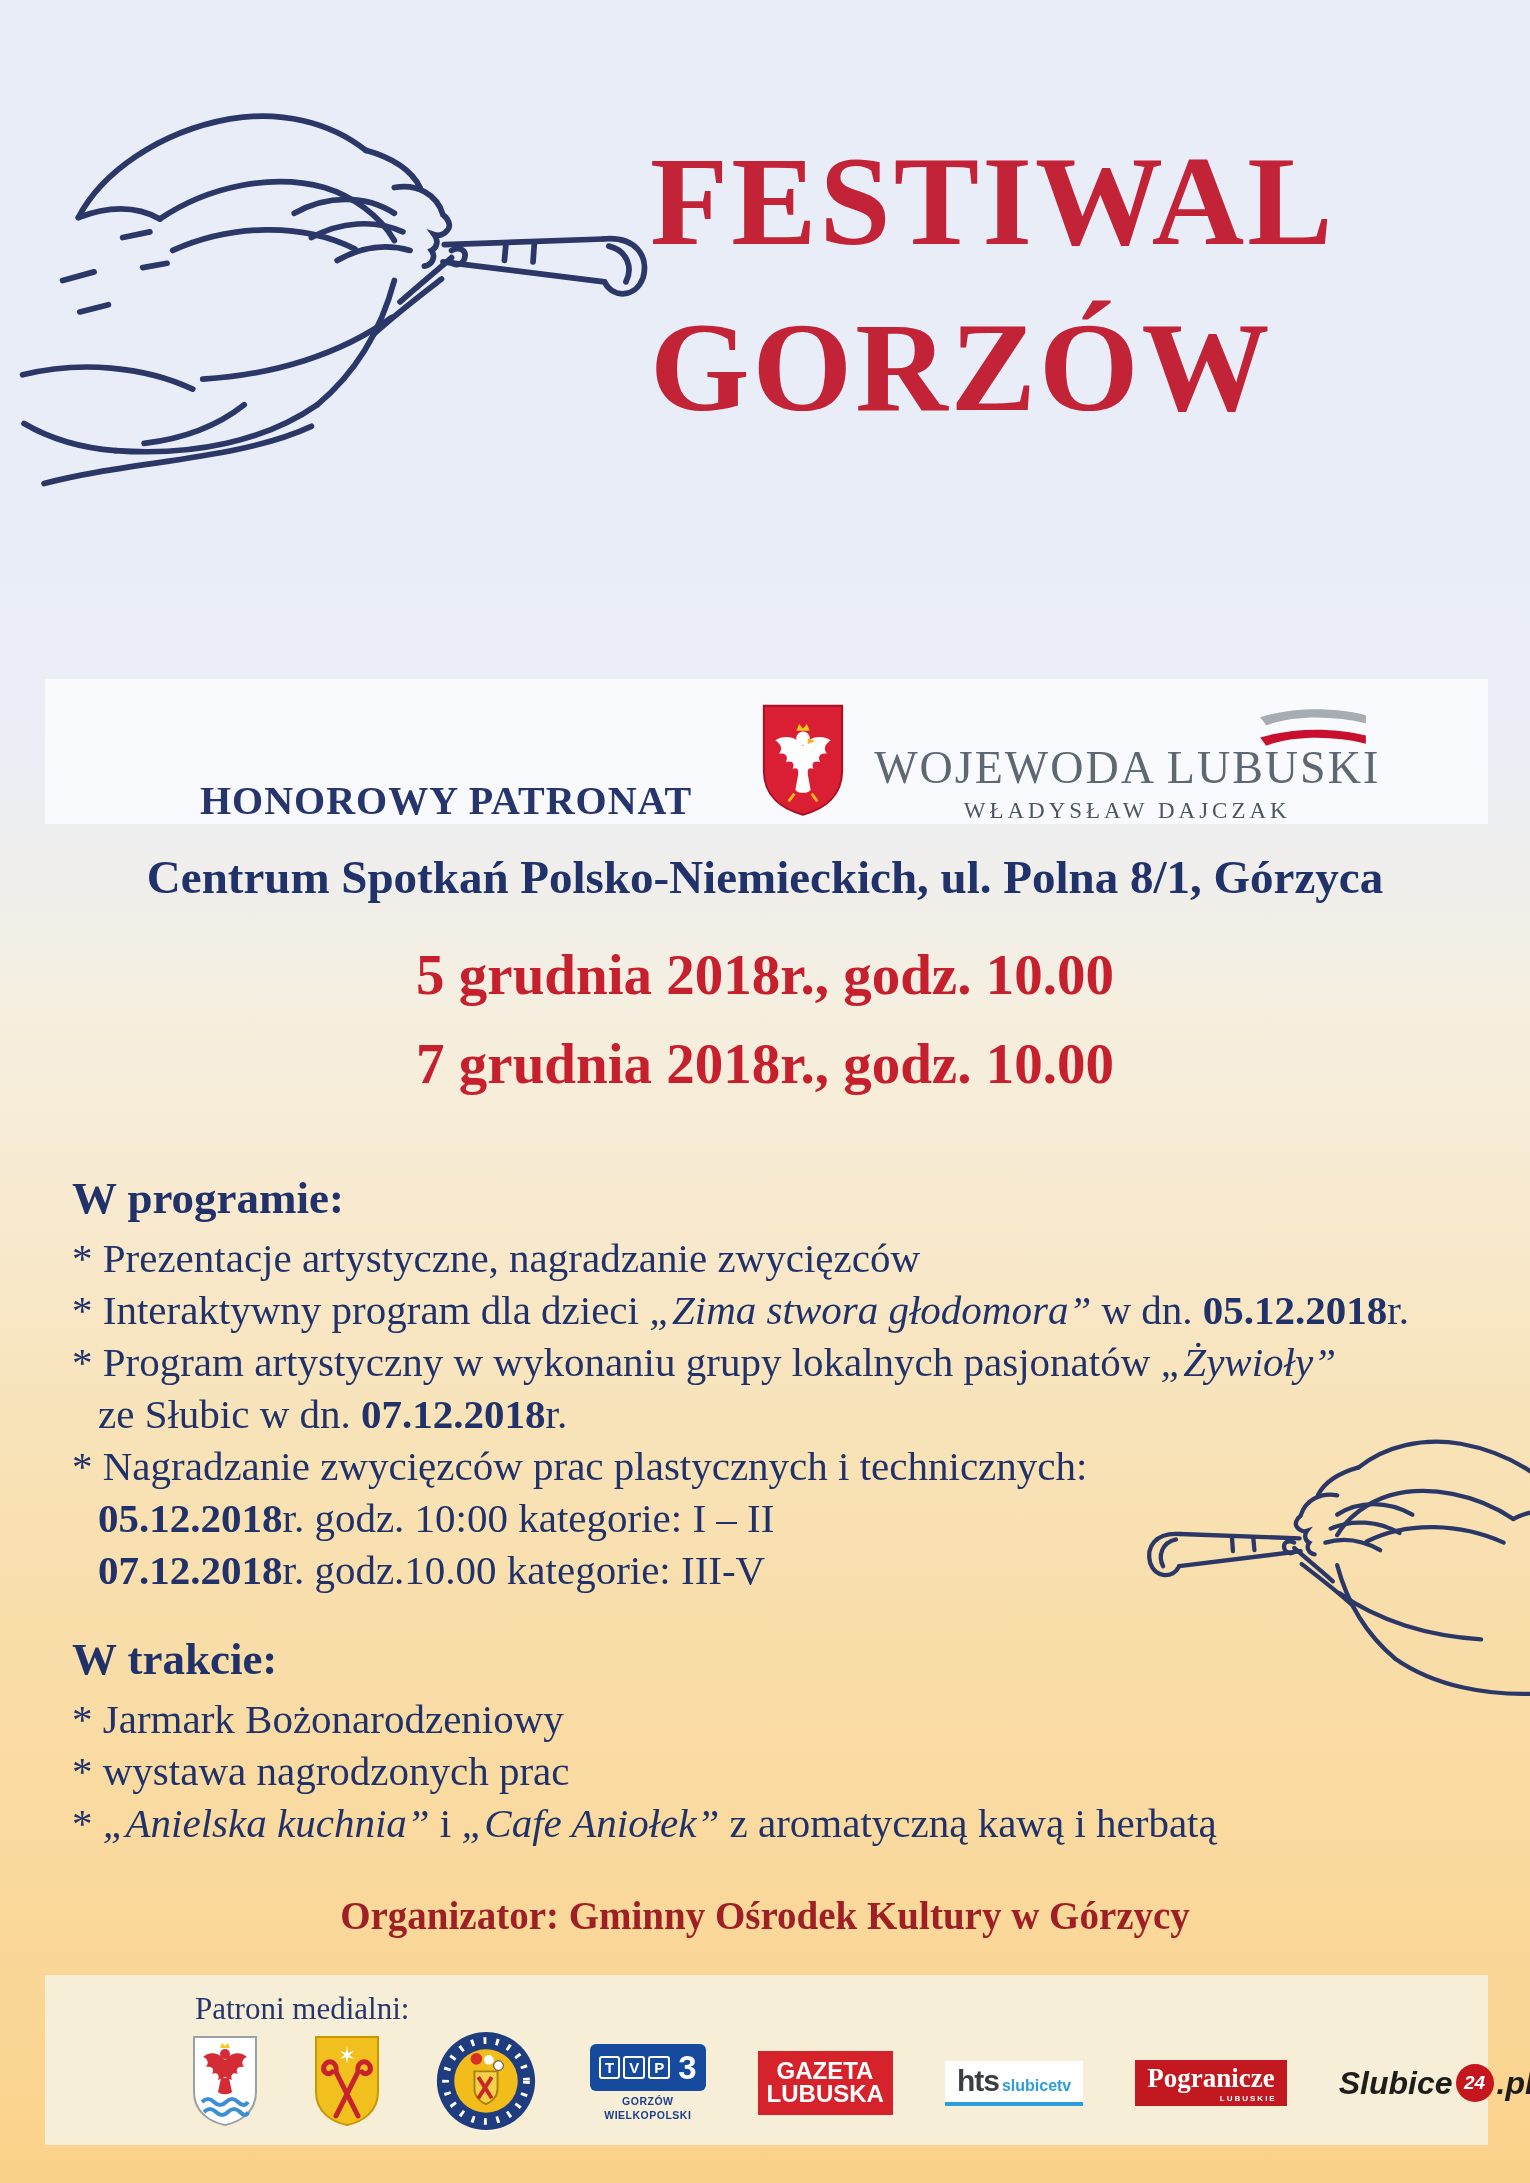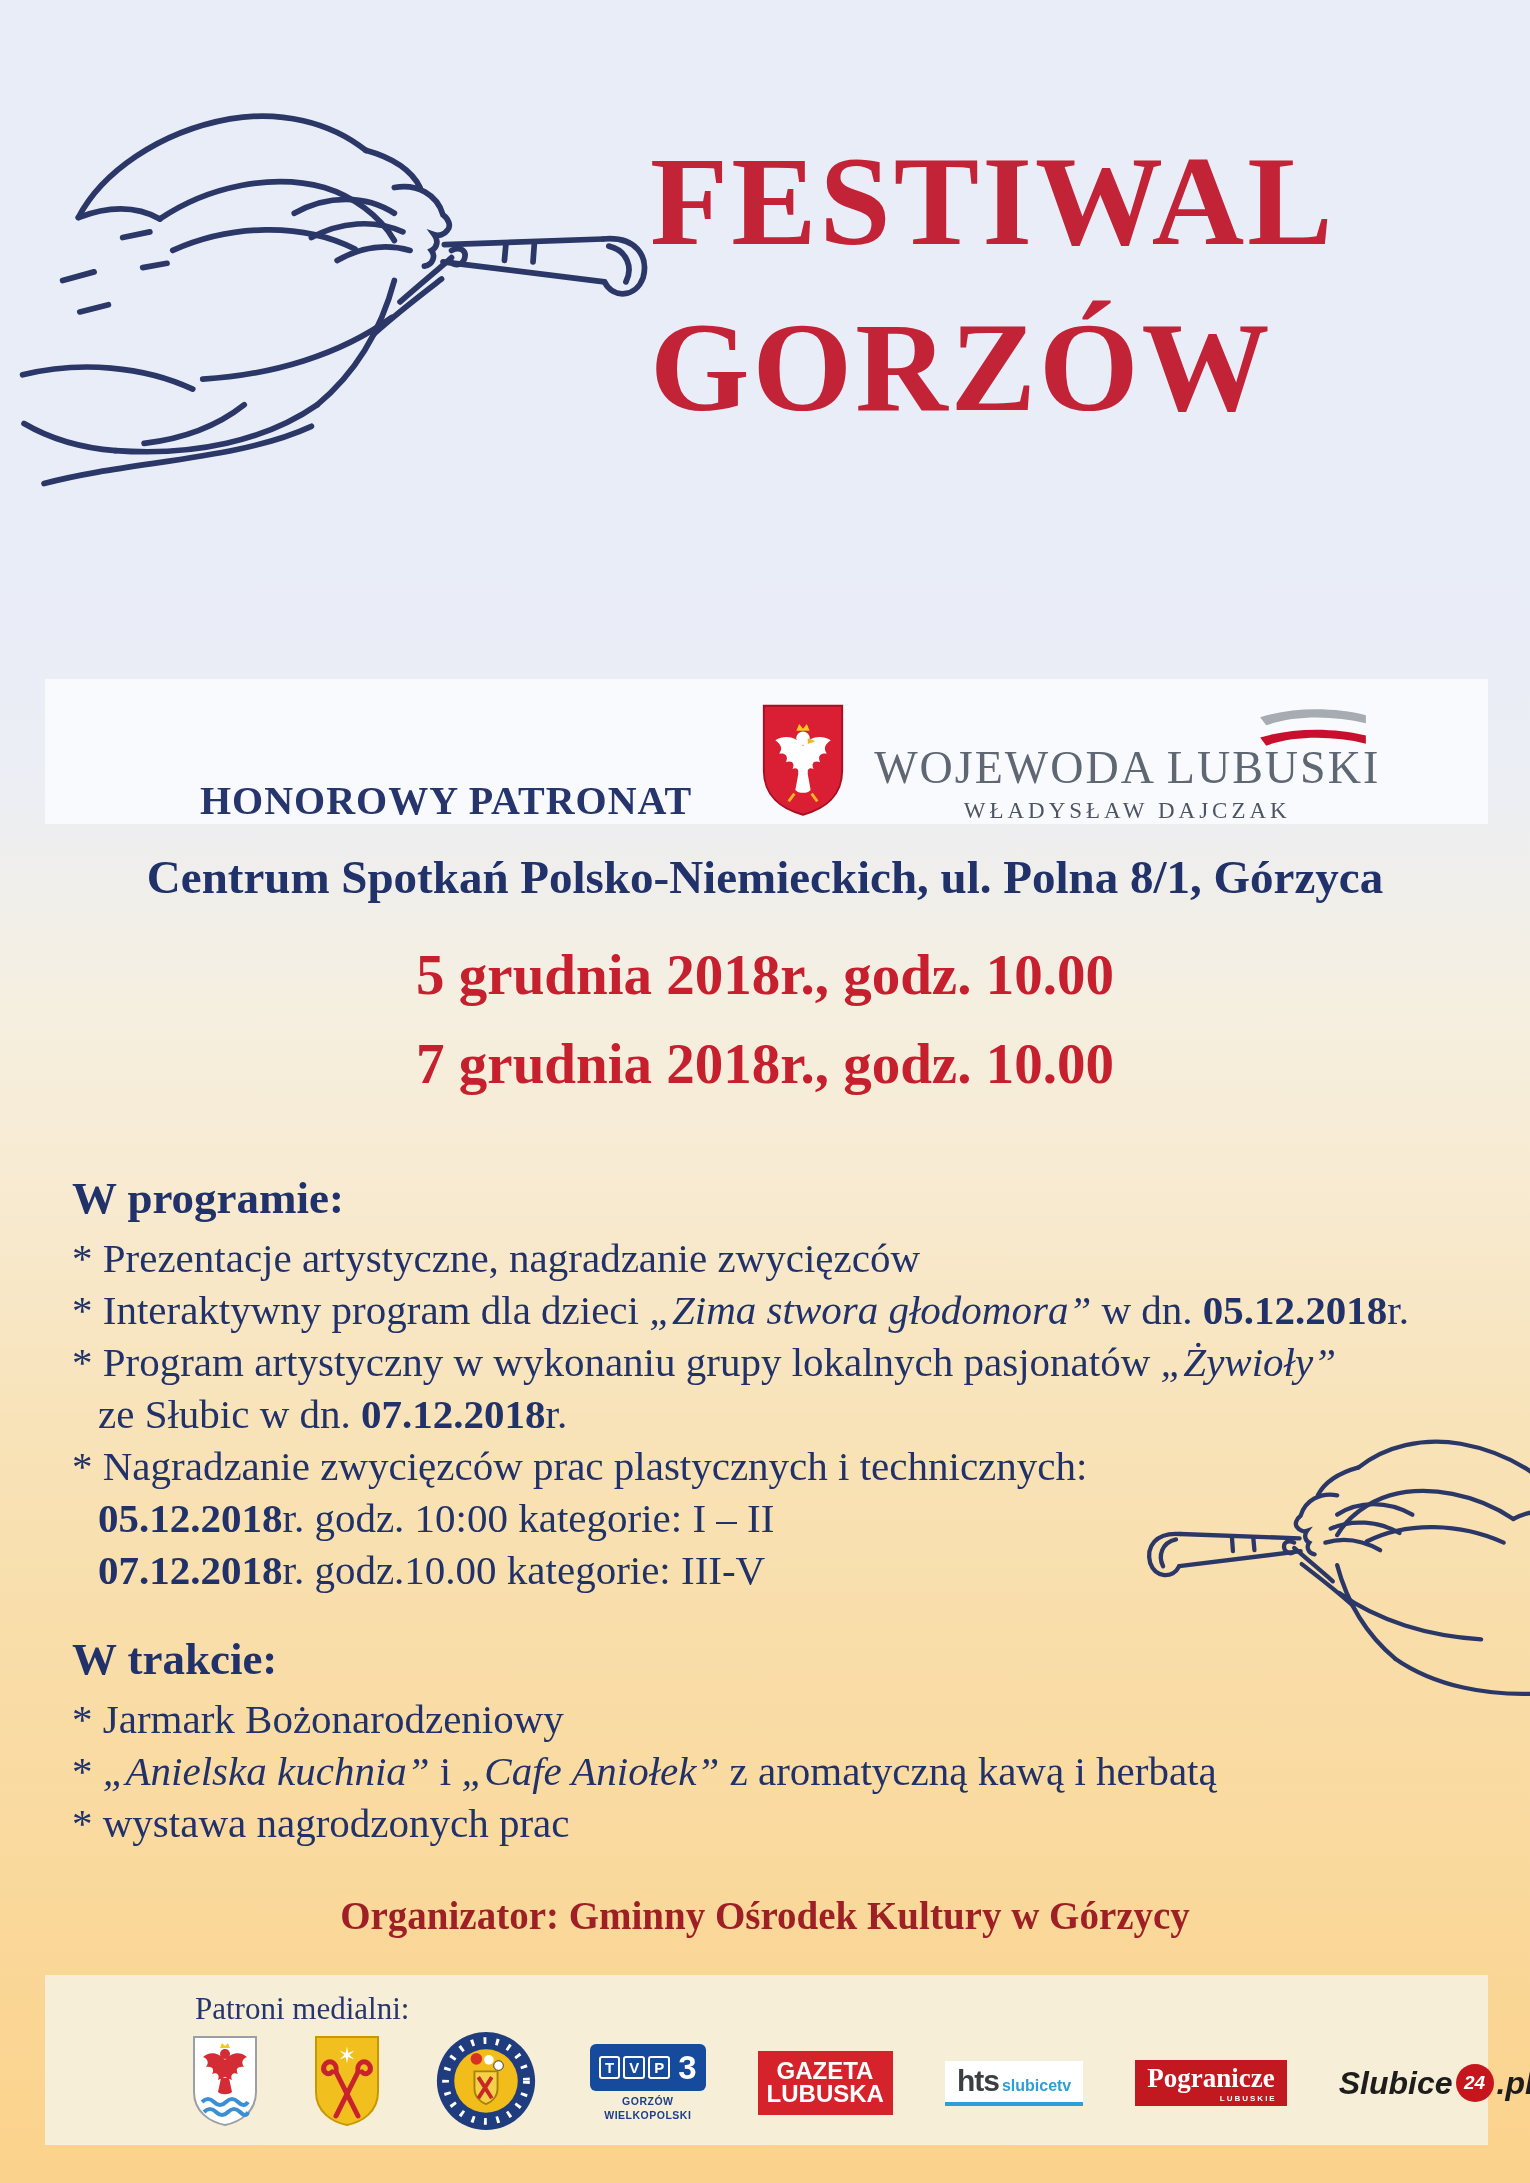--- a/index.html
+++ b/index.html
@@ -171,22 +171,22 @@
     <div class="pline"><span>* Program artystyczny w wykonaniu grupy lokalnych pasjonatów </span><span class="it">„Żywioły”</span></div>
     <div class="pline indent"><span>ze Słubic w dn. </span><span class="bd">07.12.2018</span><span>r.</span></div>
     <div class="pline"><span>* Nagradzanie zwycięzców prac plastycznych i technicznych:</span></div>
     <div class="pline indent"><span class="bd">05.12.2018</span><span>r. godz. 10:00 kategorie: I – II</span></div>
     <div class="pline indent"><span class="bd">07.12.2018</span><span>r. godz.10.00 kategorie: III-V</span></div>
   </div>
 
   <div class="section during-section">
     <div class="sec-heading">W trakcie:</div>
     <div class="pline"><span>* Jarmark Bożonarodzeniowy</span></div>
+    <div class="pline"><span>* wystawa nagrodzonych prac</span></div>
     <div class="pline"><span>* </span><span class="it">„Anielska kuchnia”</span><span> i </span><span class="it">„Cafe Aniołek”</span><span> z aromatyczną kawą i herbatą</span></div>
-    <div class="pline"><span>* wystawa nagrodzonych prac</span></div>
   </div>
 
   <div class="organizer">Organizator: Gminny Ośrodek Kultury w Górzycy</div>
 
   <div class="media-band">
     <div class="media-label">Patroni medialni:</div>
     <div class="media-logos">
 
       <div class="logo">
         <svg viewBox="0 0 70 95" width="70" height="95">

